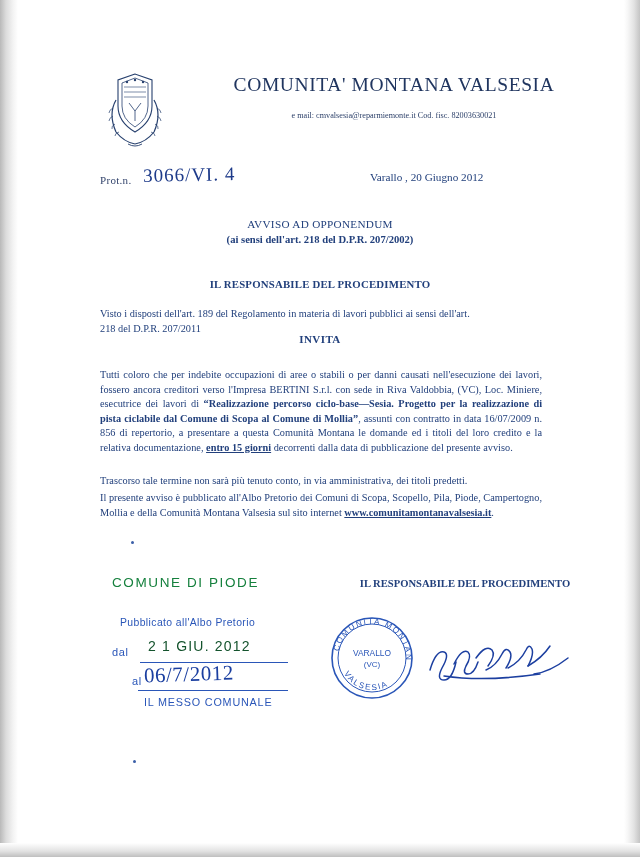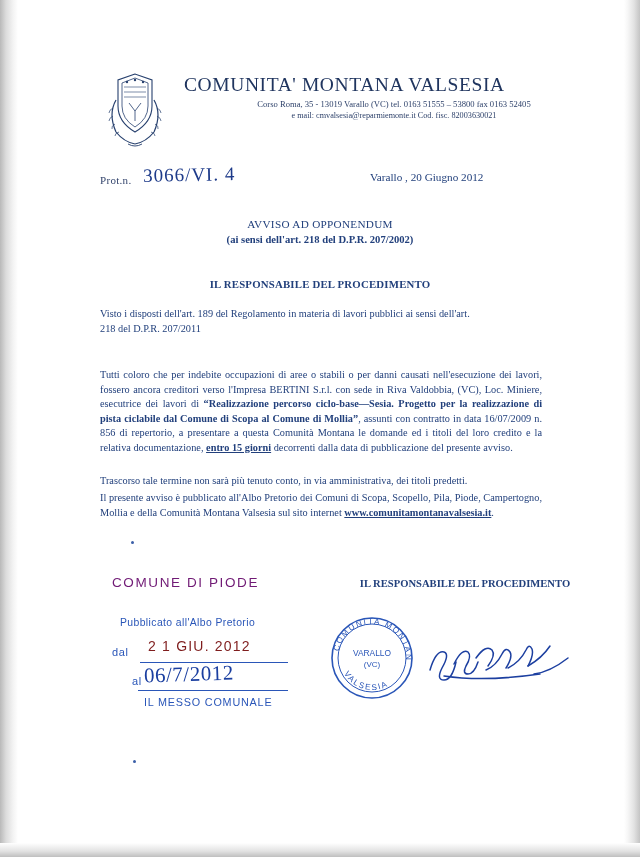--- a/index.html
+++ b/index.html
@@ -65,21 +65,21 @@
     width: 62px;
     height: 78px;
   }
   .crest svg { display:block; }
 
   .org-title {
     position: absolute;
     left: 184px;
     top: 74px;
     width: 420px;
-    text-align: left;
+    text-align: center;
     font-family: "Liberation Serif", serif;
     font-size: 19.5px;
     letter-spacing: 0.6px;
     color: #20355f;
     font-weight: normal;
     white-space: nowrap;
   }
   .org-addr {
     position: absolute;
     left: 184px;
@@ -211,21 +211,21 @@
     width: 200px;
     height: 142px;
     color: #2a56b8;
   }
   .stamp-title {
     position: absolute;
     left: 4px; top: 5px;
     font-family: "Liberation Sans", sans-serif;
     font-size: 13.5px;
     letter-spacing: 1.6px;
-    color: #701a75;
+    color: #15803d;
   }
   .stamp-sub {
     position: absolute;
     left: 12px; top: 47px;
     font-family: "Liberation Sans", sans-serif;
     font-size: 10.4px;
     letter-spacing: 0.4px;
     color: #2a56b8;
   }
   .stamp-dal {
@@ -244,21 +244,21 @@
     font-size: 11px;
     letter-spacing: 0.6px;
     color: #2a56b8;
   }
   .stamp-date1 {
     position: absolute;
     left: 40px; top: 68px;
     font-family: "Liberation Sans", sans-serif;
     font-size: 14px;
     letter-spacing: 1.2px;
-    color: #7f1d1d;
+    color: #14532d;
   }
   .stamp-date2 {
     position: absolute;
     left: 36px; top: 92px;
     font-family: "Liberation Serif", serif;
     font-size: 21px;
     letter-spacing: 0.5px;
     color: #1b3fa0;
     transform: rotate(-2deg);
   }
@@ -342,37 +342,37 @@
       </g>
       <g fill="#27406e">
         <circle cx="23" cy="12" r="1.2"></circle>
         <circle cx="31" cy="10" r="1.2"></circle>
         <circle cx="39" cy="12" r="1.2"></circle>
       </g>
     </svg>
   </div>
 
   <div class="org-title">COMUNITA' MONTANA VALSESIA</div>
-  <div class="org-addr">Corso Roma, 35 - 13019 Varallo (VC) tel. 0163 51555 – 53800  fax 0163 52405</div>
   <div class="org-mail">e mail: cmvalsesia@reparmiemonte.it    Cod. fisc. 82003630021</div>
 
   <div class="prot-label">Prot.n.</div>
   <div class="prot-value">3066/VI. 4</div>
   <div class="place-date">Varallo , 20 Giugno 2012</div>
 
   <div class="notice-title">AVVISO AD OPPONENDUM</div>
   <div class="notice-sub">(ai sensi dell'art. 218 del D.P.R.  207/2002)</div>
   <div class="responsible-head">IL RESPONSABILE DEL PROCEDIMENTO</div>
 
   <div class="visto">
     <span>Visto i disposti dell'art. 189 del Regolamento in materia di lavori pubblici ai sensi dell'art.</span>
     <br>
     <span>218 del D.P.R. 207/2011</span>
   </div>
 
+  <div class="invita">INVITA</div>
 
   <div class="para p-main">
     <span>Tutti coloro che per indebite occupazioni di aree o stabili o per danni causati nell'esecuzione dei lavori, fossero ancora creditori verso l'Impresa BERTINI S.r.l.  con sede in Riva Valdobbia, (VC), Loc. Miniere, esecutrice dei lavori di </span><b class="bold">“Realizzazione percorso ciclo-base—Sesia. Progetto per la realizzazione di pista ciclabile dal Comune di Scopa al Comune di Mollia”</b><span>, assunti con contratto in data 16/07/2009 n. 856 di repertorio, a presentare a questa Comunità Montana le domande ed i titoli del loro credito e la relativa documentazione, </span><b class="bold"><u class="uline">entro 15 giorni</u></b><span> decorrenti dalla data di pubblicazione del presente avviso.</span>
   </div>
 
   <div class="para p-second">Trascorso tale termine non sarà più tenuto conto, in via amministrativa, dei titoli predetti.</div>
 
   <div class="para p-third">
     <span>Il presente avviso è pubblicato all'Albo Pretorio dei Comuni di Scopa, Scopello, Pila, Piode, Campertogno, Mollia e della Comunità Montana Valsesia sul sito internet </span><a class="link" href="#">www.comunitamontanavalsesia.it</a><span>.</span>
   </div>

